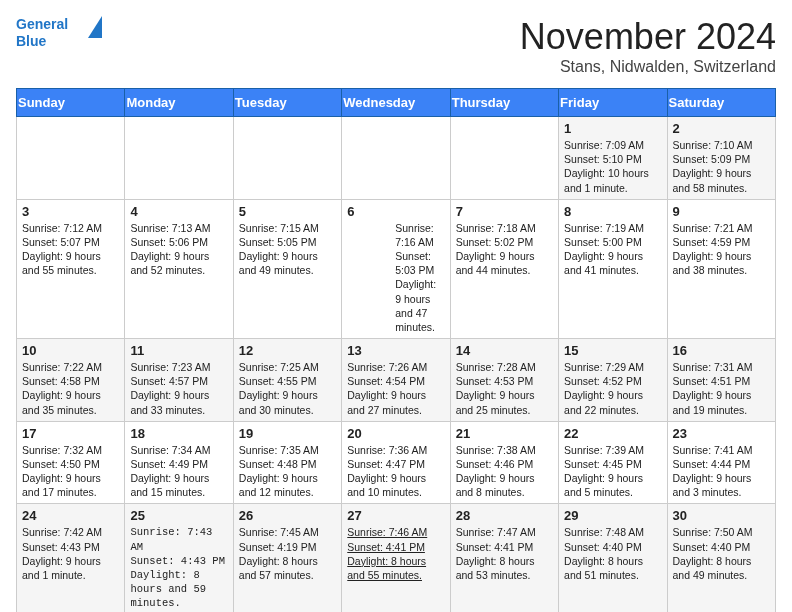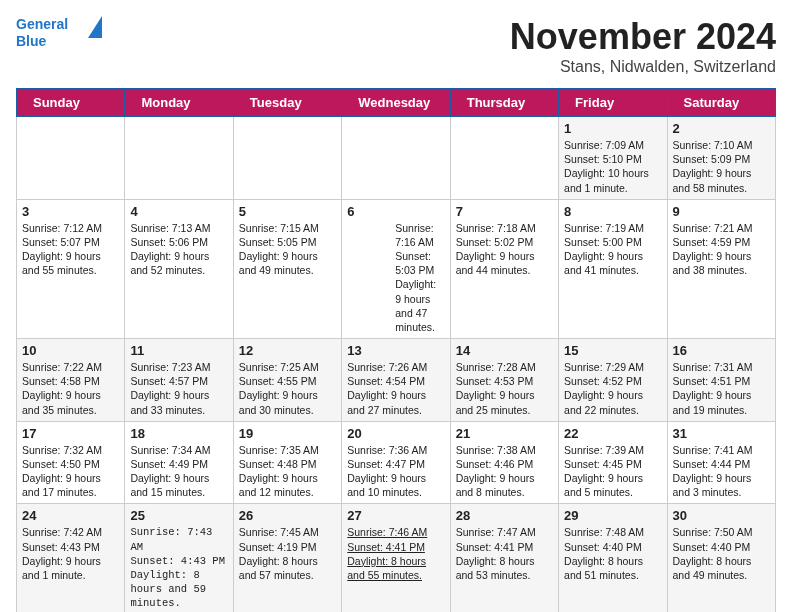--- a/index.html
+++ b/index.html
@@ -29,37 +29,37 @@
     .logo-text span { color: #2176c7; }
     .logo-triangle {
       width: 0;
       height: 0;
       border-left: 14px solid transparent;
       border-bottom: 22px solid #2176c7;
     }
     .title-area { text-align: right; }
     .month-title {
       font-size: 36px;
-      font-weight: bold;
+      font-weight: normal;
       color: #222;
     }
     .subtitle {
       font-size: 16px;
       color: #444;
     }
     table {
       width: 100%;
       border-collapse: collapse;
       table-layout: fixed;
     }
     thead tr th {
-      background: #be185d;
+      background: #3b82f6;
       color: #fff;
       font-size: 13px;
-      padding: 6px 16px;
+      padding: 6px 1px;
       text-align: left;
       border: 1px solid #1a60a8;
     }
     tbody tr td {
       border: 1px solid #ccc;
       vertical-align: top;
       padding: 4px 5px;
       font-size: 10.5px;
       color: #222;
       background: #fff;
@@ -247,21 +247,21 @@
 Sunset: 4:46 PM
 Daylight: 9 hours and 8 minutes.</div>
         </td>
         <td>
           <span class="day-number">22</span>
           <div style="white-space: pre-line; line-height: 1.35;">Sunrise: 7:39 AM
 Sunset: 4:45 PM
 Daylight: 9 hours and 5 minutes.</div>
         </td>
         <td>
-          <span class="day-number">31</span>
+          <span class="day-number">23</span>
           <div style="white-space: pre-line; line-height: 1.35;">Sunrise: 7:41 AM
 Sunset: 4:44 PM
 Daylight: 9 hours and 3 minutes.</div>
         </td>
       </tr>
       <tr>
         <td>
           <span class="day-number">24</span>
           <div style="white-space: pre-line; line-height: 1.35;">Sunrise: 7:42 AM
 Sunset: 4:43 PM

